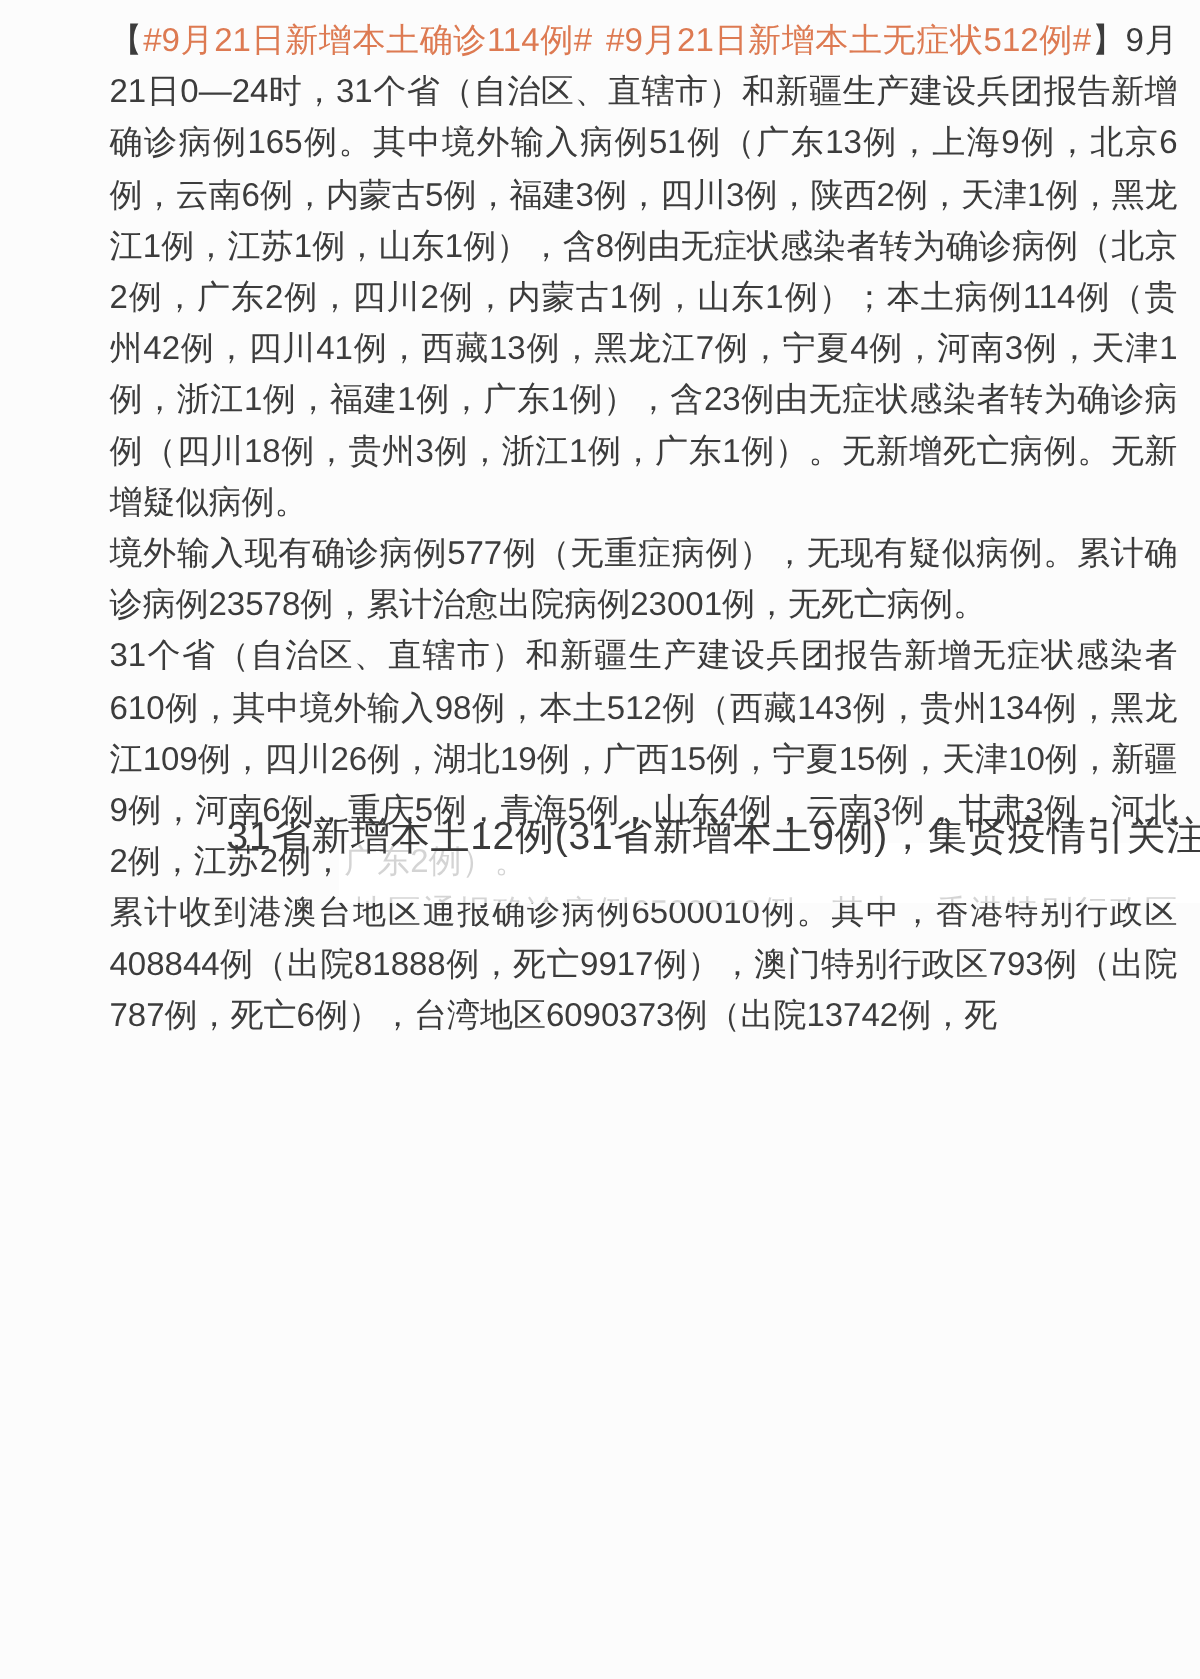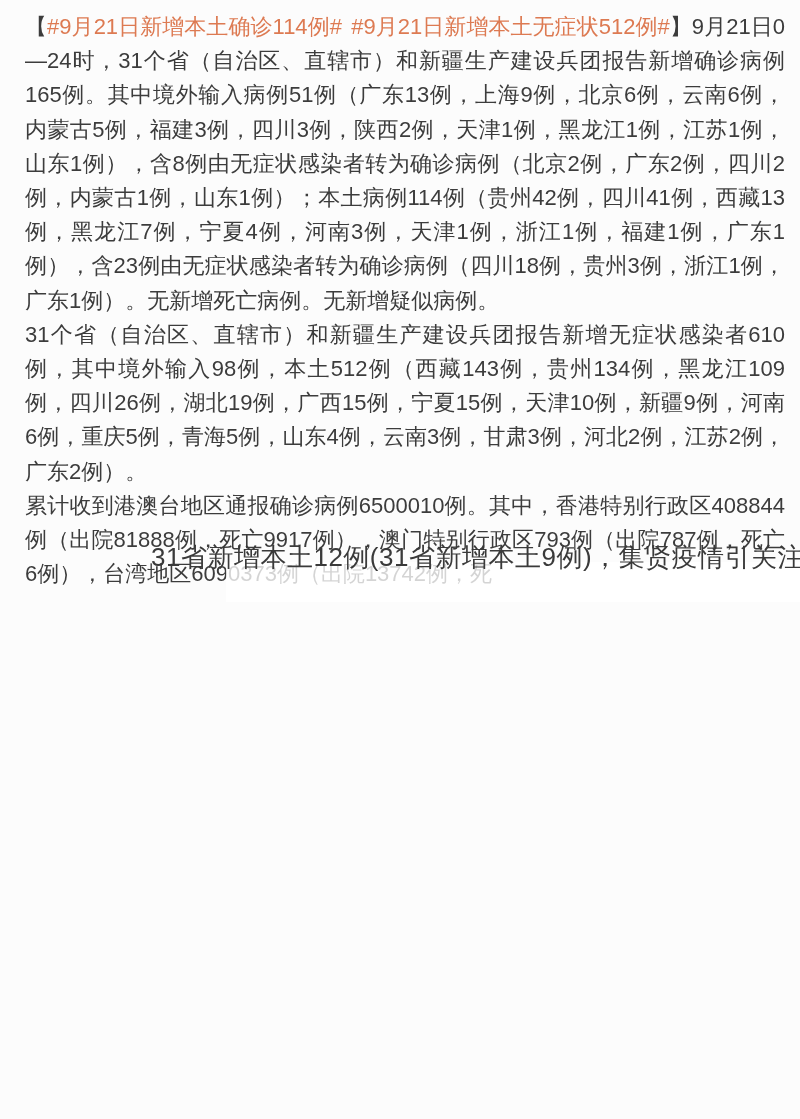--- a/index.html
+++ b/index.html
@@ -8,20 +8,21 @@
     background: #ffffff;
   }
   .page {
     position: relative;
     width: 800px;
     height: 1119px;
     box-sizing: border-box;
     background: #fcfcfc;
     overflow: hidden;
     font-family: "Liberation Sans", sans-serif;
+    padding-left: 48px;
   }
   .content {
     position: relative;
     box-sizing: border-box;
     width: 100%;
     padding: 10px 15px 0 25px;
     font-size: 22px;
     line-height: 34.2px;
     color: #3c3c3c;
     text-align: justify;
@@ -65,20 +66,21 @@
 </head>
 <body>
 
 <div class="page">
 
   <div class="content">
 
     <p><span>【</span><span class="tag">#9月21日新增本土确诊114例#</span><span class="tag-gap"></span><span class="tag">#9月21日新增本土无症状512例#</span><span>】</span><span>9月21日0—24时，31个省（自治区、直辖市）和新疆生产建设兵团报告新增确诊病例165例。其中境外输入病例51例（广东13例，上海9例，北京6例，云南6例，内蒙古5例，福建3例，四川3例，陕西2例，天津1例，黑龙江1例，江苏1例，山东1例），含8例由无症状感染者转为确诊病例（北京2例，广东2例，四川2例，内蒙古1例，山东1例）；本土病例114例（贵州42例，四川41例，西藏13例，黑龙江7例，宁夏4例，河南3例，天津1例，浙江1例，福建1例，广东1例），含23例由无症状感染者转为确诊病例（四川18例，贵州3例，浙江1例，广东1例）。无新增死亡病例。无新增疑似病例。</span></p>
 
 
+    <p>境外输入现有确诊病例577例（无重症病例），无现有疑似病例。累计确诊病例23578例，累计治愈出院病例23001例，无死亡病例。</p>
 
 
     <p>31个省（自治区、直辖市）和新疆生产建设兵团报告新增无症状感染者610例，其中境外输入98例，本土512例（西藏143例，贵州134例，黑龙江109例，四川26例，湖北19例，广西15例，宁夏15例，天津10例，新疆9例，河南6例，重庆5例，青海5例，山东4例，云南3例，甘肃3例，河北2例，江苏2例，广东2例）。</p>
 
 
     <p><span>累计收到港澳台地区通报确诊病例6500010例。其中，香港特别行政区408844例（出院81888例，死亡9917例），澳门特别行政区793例（出院787例，死亡6例），台湾地区6090373例（出院13742例，死</span></p>
 
   </div>
 
   <div class="fade-band"></div>

